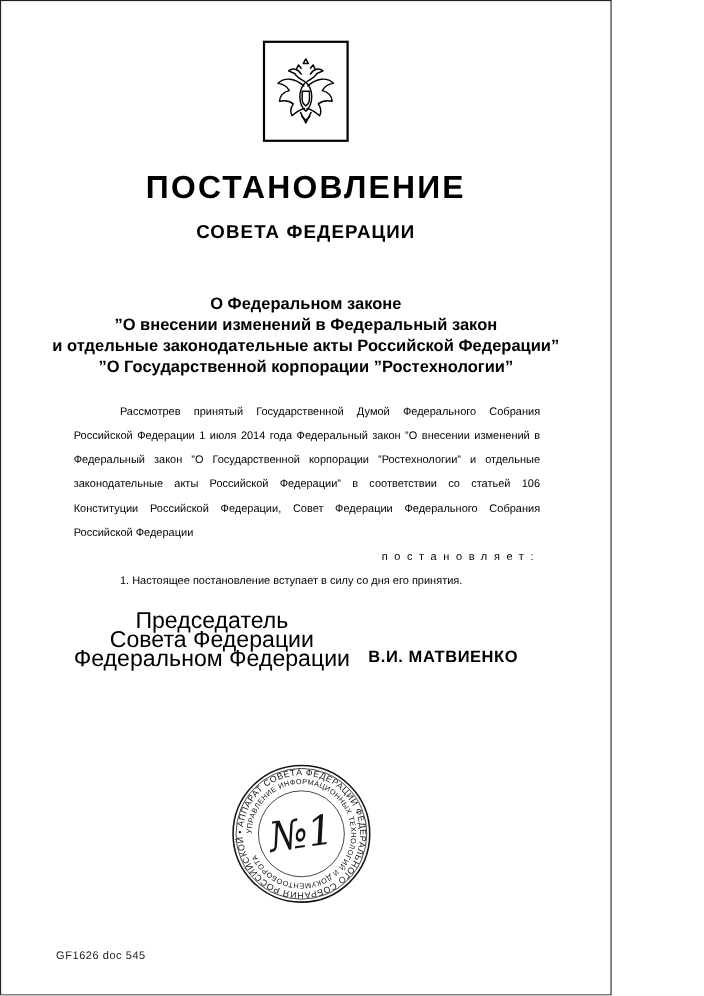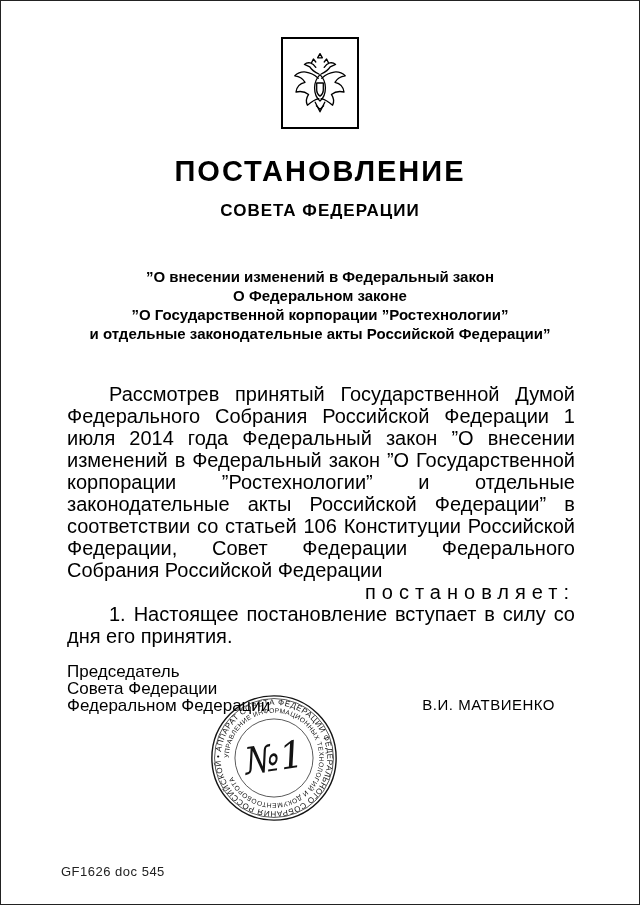--- a/index.html
+++ b/index.html
@@ -1,18 +1,18 @@
 <!DOCTYPE html>
 <html><head>
 <meta charset="utf-8">
 <style>
   html, body { margin: 0; padding: 0; background: #fff; }
   .page {
     position: relative;
-    width: 640px;
+    width: 556px;
     height: 905px;
     box-sizing: border-box;
     background: #fff;
     border: 1px solid #222;
     font-family: "Liberation Sans", sans-serif;
     color: #000;
     overflow: hidden;
   }
   .emblem-box {
     width: 74px;
@@ -39,56 +39,56 @@
   .org1 { margin-top: 13px; }
   .org2 { margin-top: 5px; }
   .subject {
     margin-top: 46px;
     text-align: center;
     font-weight: 700;
     font-size: 15px;
     line-height: 19px;
   }
   .body-text {
-    margin: 40px 64px 0 66px;
-    font-size: 20px;
+    margin: 21px 64px 0 66px;
+    font-size: 10px;
     line-height: 22px;
     text-align: justify;
   }
   .para { margin: 0; text-indent: 42px; }
   .resolves {
     margin: 0;
     text-indent: 0;
     letter-spacing: 6px;
     text-align: right;
   }
   .item1 { margin-top: 18px; }
   .sig-row {
     margin: 16px 64px 0 66px;
     display: flex;
     justify-content: space-between;
     align-items: flex-end;
   }
-  .sig-left { font-size: 17px; line-height: 17px; }
+  .sig-left { font-size: 21px; line-height: 17px; text-align: center; }
   .sig-name {
     font-size: 15px;
-    font-weight: 400;
+    font-weight: 700;
     letter-spacing: 0.5px;
     margin: 0 20px 1px 0;
   }
   .issuance {
     margin: 26px 0 0 66px;
     font-size: 15px;
     line-height: 18.5px;
   }
   .doc-code {
     position: absolute;
-    left: 60px;
+    left: 50px;
     top: 863px;
-    font-size: 13px;
+    font-size: 10px;
     letter-spacing: 0.5px;
     color: #222;
   }
   .stamp {
     position: absolute;
     left: 202px;
     top: 686px;
     width: 142px;
     height: 142px;
     opacity: 0.92;
@@ -115,24 +115,24 @@
         <path d="M44 94 L50 100 L56 94"></path>
         <path d="M44.5 56 L55.5 56 L55.5 68 C55.5 74 50 78 50 78 C50 78 44.5 74 44.5 68 Z" fill="#fff"></path>
       </g>
     </svg>
   </div>
 
   <h1 class="doc-title">ПОСТАНОВЛЕНИЕ</h1>
   <div class="org-line org1">СОВЕТА ФЕДЕРАЦИИ</div>
 
   <div class="subject">
+    <div>О Федеральном законе</div>
     <div>”О внесении изменений в Федеральный закон</div>
-    <div>О Федеральном законе</div>
+    <div>и отдельные законодательные акты Российской Федерации”</div>
     <div>”О Государственной корпорации ”Ростехнологии”</div>
-    <div>и отдельные законодательные акты Российской Федерации”</div>
   </div>
 
   <div class="body-text">
     <p class="para">Рассмотрев принятый Государственной Думой Федерального Собрания Российской Федерации 1 июля 2014 года Федеральный закон ”О внесении изменений в Федеральный закон ”О Государственной корпорации ”Ростехнологии” и отдельные законодательные акты Российской Федерации” в соответствии со статьей 106 Конституции Российской Федерации, Совет Федерации Федерального Собрания Российской Федерации</p>
     <p class="para resolves">постановляет:</p>
     <p class="para">1. Настоящее постановление вступает в силу со дня его принятия.</p>
   </div>
 
   <div class="sig-row">
     <div class="sig-left">

